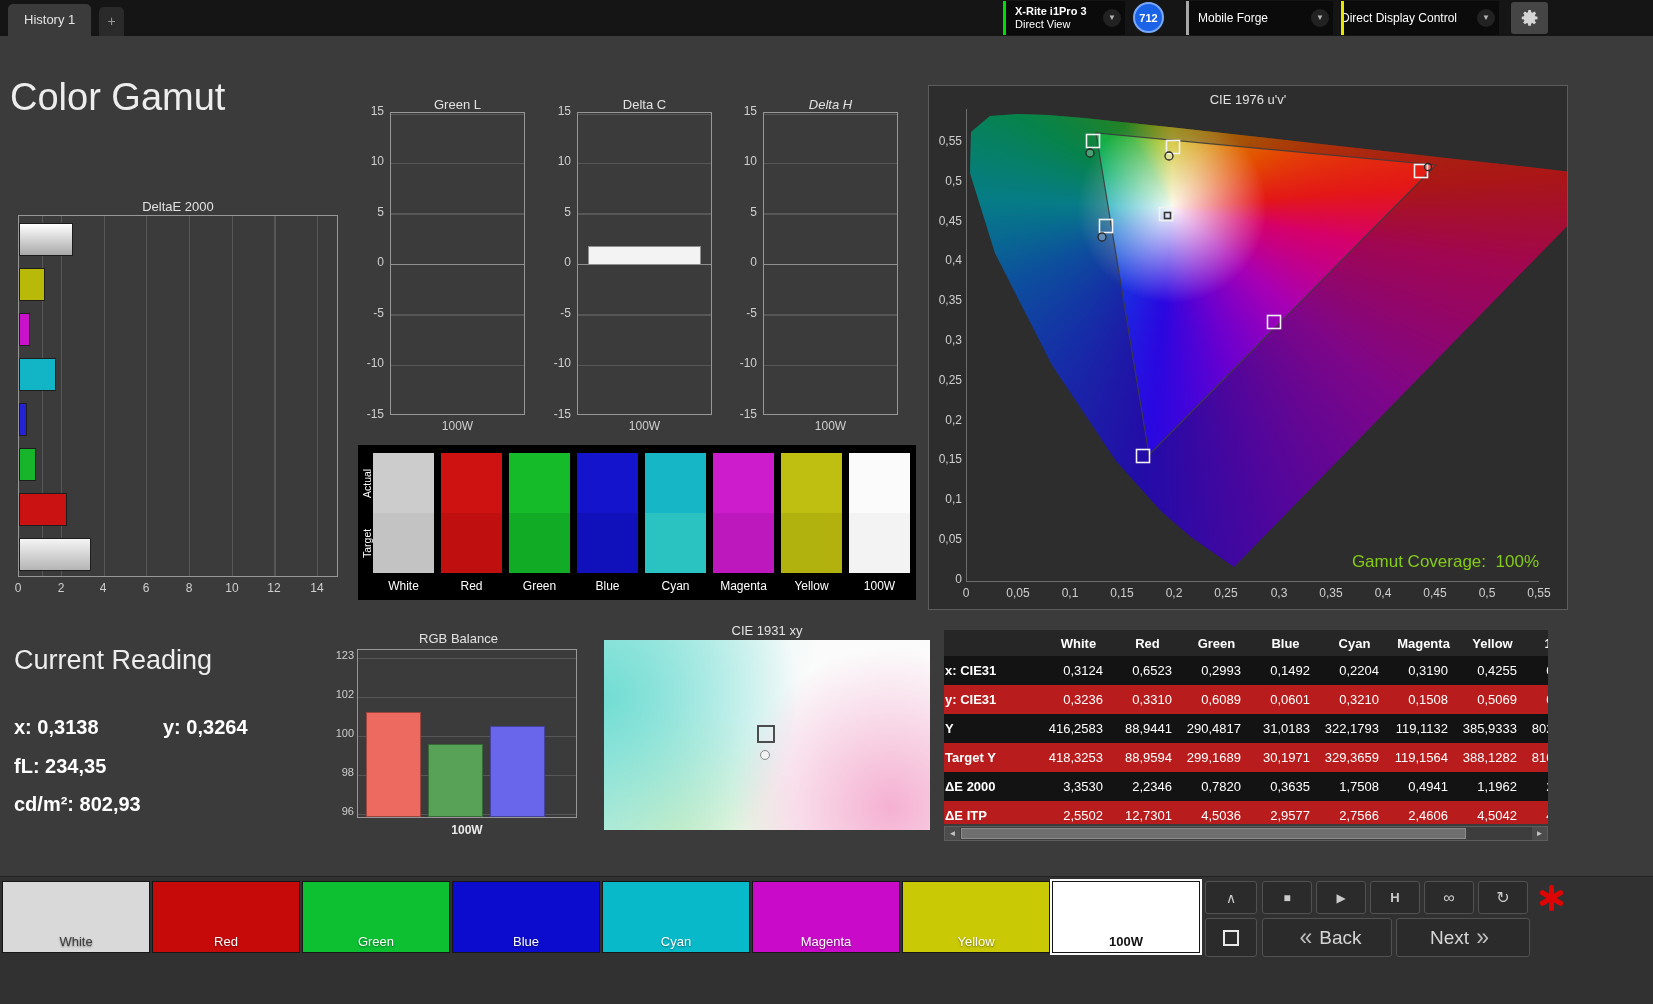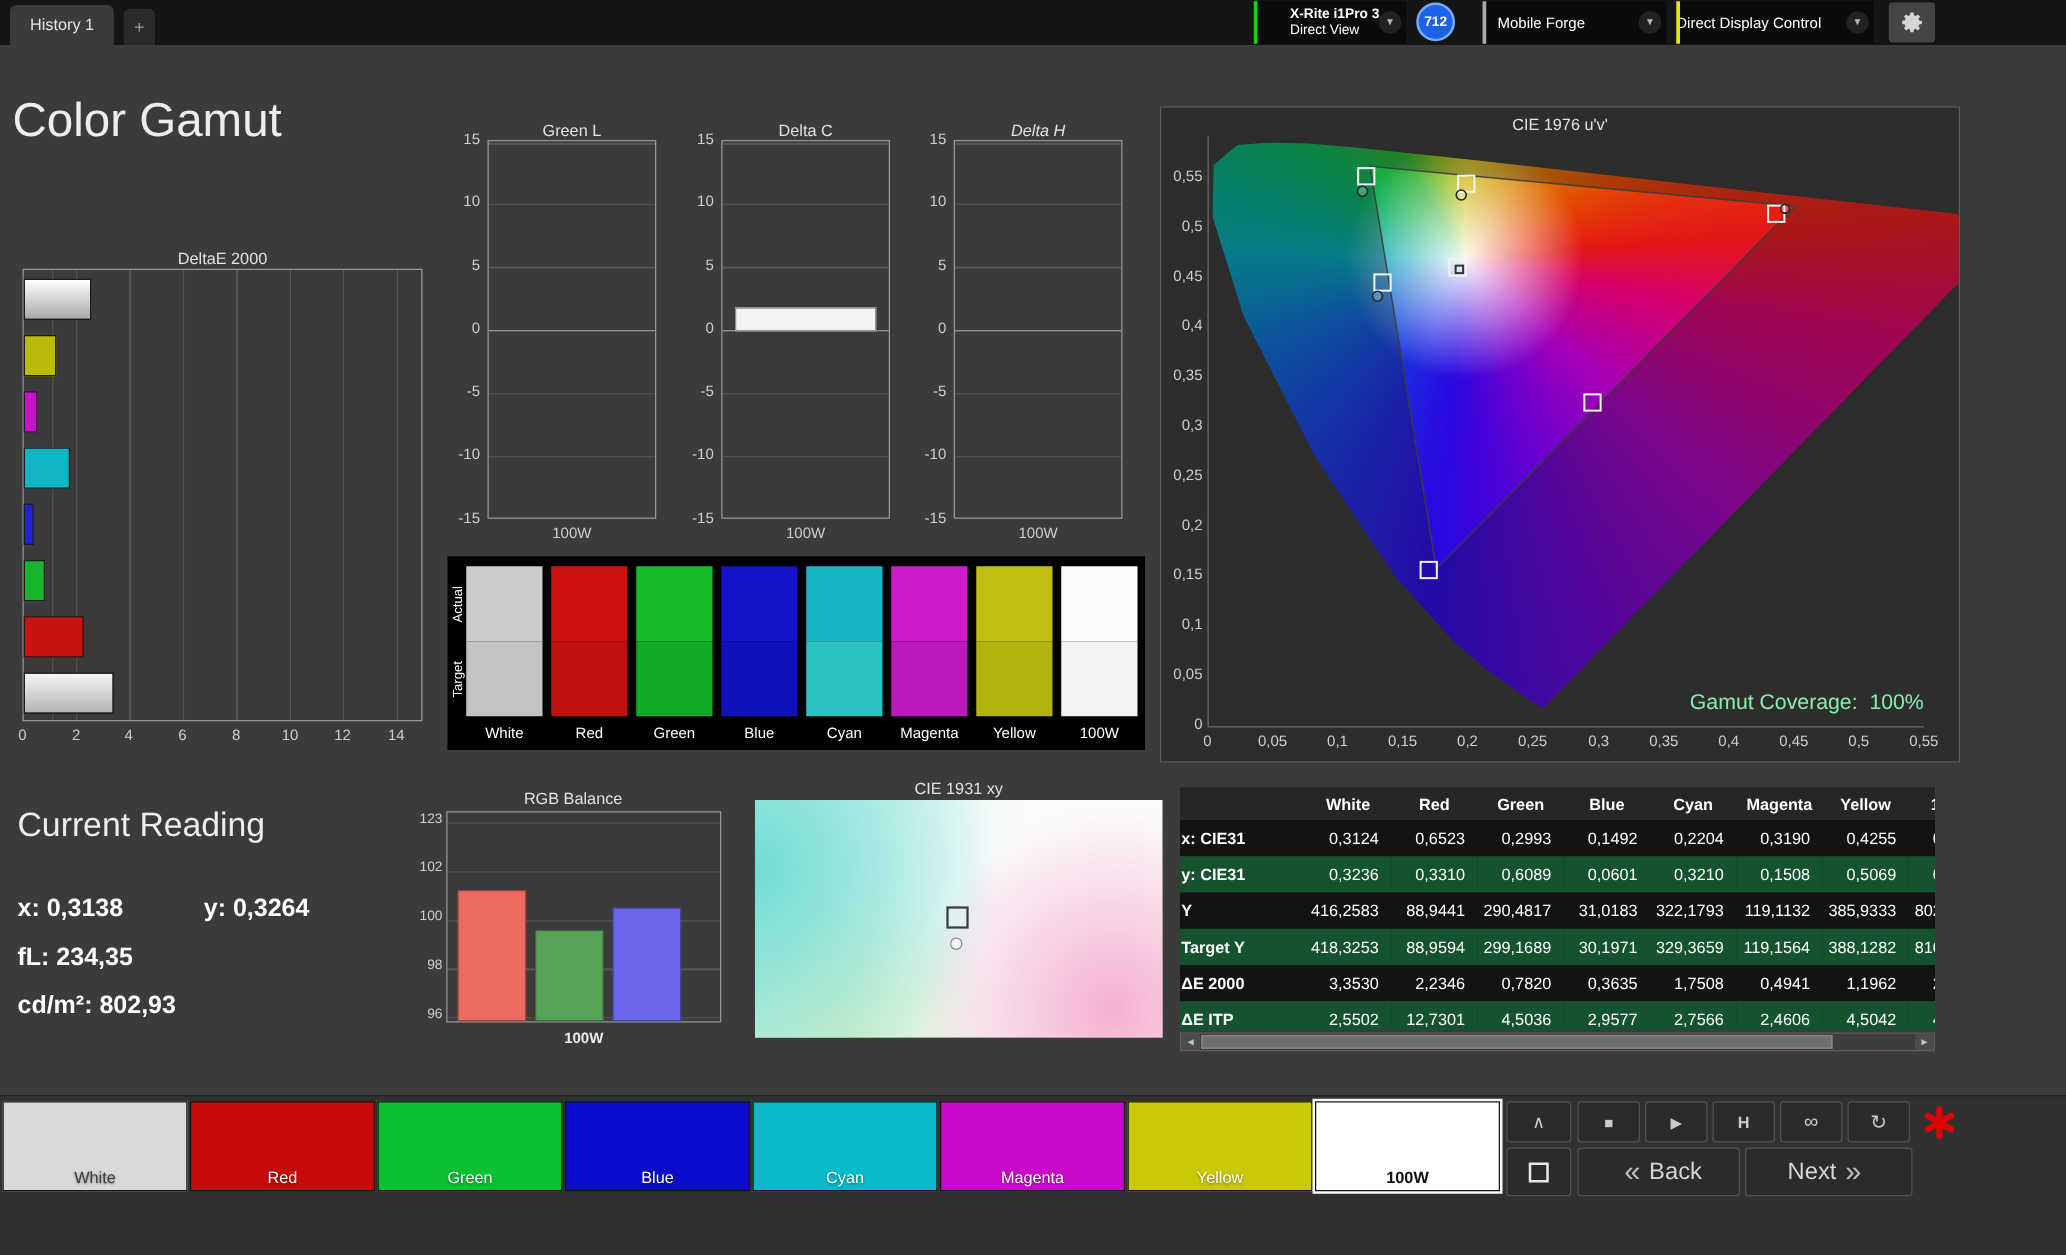--- a/index.html
+++ b/index.html
@@ -12,21 +12,21 @@
   .topbar { left:0; top:0; width:1653px; height:36px; background:#151515; }
   .tab { position:absolute; left:8px; top:4px; height:32px; line-height:32px; padding:0 16px;
          background:#3b3b3b; color:#e4e4e4; font-size:13px; border-radius:5px 5px 0 0; }
   .tab-plus { position:absolute; left:99px; top:7px; width:25px; height:29px; line-height:29px; text-align:center;
          background:#2a2a2a; color:#9a9a9a; font-size:14px; border-radius:5px 5px 0 0; }
   .dd { position:absolute; top:1px; height:34px; background:#0b0b0b; color:#fff; }
   .dd .stripe { position:absolute; left:0; top:0; bottom:0; width:3px; }
   .dd .chev { position:absolute; right:4px; top:50%; transform:translateY(-50%); width:18px; height:18px;
          border-radius:50%; background:#222; color:#b5b5b5; font-size:8px; line-height:18px; text-align:center; }
   .dd-meter { left:1003px; width:122px; }
-  .dd-meter .lines { padding:4px 0 0 12px;margin-left:17px; }
+  .dd-meter .lines { padding:4px 0 0 12px; }
   .dd-meter .l1 { font-size:11px; font-weight:bold; line-height:13px; white-space:nowrap; }
   .dd-meter .l2 { font-size:11px; line-height:13px; }
   .badge { position:absolute; left:1133px; top:2px; width:31px; height:31px; border-radius:50%;
          border:2px solid #79a9f8; color:#fff; font-size:11px; font-weight:bold;
          display:flex; align-items:center; justify-content:center; }
   .dd-source { left:1186px; width:147px; font-size:12px; line-height:34px; padding-left:12px; }
   .dd-display { left:1341px; width:158px; font-size:12px; line-height:34px; padding-left:0; }
   .gearbtn { position:absolute; left:1511px; top:2px; width:37px; height:32px; background:#454545; border-radius:3px;
          display:flex; align-items:center; justify-content:center; }
 
@@ -73,21 +73,21 @@
   .horseshoe { position:absolute; left:37px; top:23px; width:602px; height:472px;
     background-image:
       radial-gradient(circle 95px at 206px 99px, rgba(255,255,255,0.95), rgba(255,255,255,0) 100%),
       conic-gradient(from 0deg at 206px 99px,
         #c9b700 0deg,#d98a00 30deg,#e34e00 60deg,#e31717 85deg,#d6006a 100deg,#a800b4 130deg,
         #6a00cf 160deg,#2a07e0 185deg,#1736e0 215deg,#0a66d2 245deg,#00a4b4 272deg,#00ad62 300deg,
         #2aae2a 330deg,#8fb600 348deg,#c9b700 360deg);
     clip-path:polygon(268px 458px,225px 428px,196px 403px,150px 352px,86px 256px,29px 144px,4px 64px,
         5px 23px,24px 7px,52px 5px,82px 6px,118px 9px,212px 19px,346px 34px,489px 50px,580px 60px,649px 68px); }
   .cie-svg { position:absolute; left:37px; top:23px; }
-  .coverage { position:absolute; right:28px; top:466px; font-size:17px; color:#86efac; }
+  .coverage { position:absolute; right:28px; top:466px; font-size:17px; color:#84cc16; }
 
   
   .sec-cr { left:14px; top:645px; width:320px; height:175px; }
   .cr-title { font-size:27px; color:#ededed; }
   .cr-val { position:absolute; font-size:20px; font-weight:bold; color:#fff; white-space:nowrap; }
 
   
   .sec-rgb { left:322px; top:631px; width:258px; height:210px; }
   .rgb-plot { left:35px; top:18px; width:220px; height:169px;
       background-image:repeating-linear-gradient(to bottom,#575757 0 1px,transparent 1px 39px);
@@ -106,21 +106,21 @@
       linear-gradient(100deg, rgba(170,235,228,0.8), rgba(255,255,255,0) 60%); }
   .xy-svg { position:absolute; left:0; top:17px; }
 
   
   .sec-tbl { left:944px; top:630px; width:604px; height:212px; }
   .tbl-wrap { position:absolute; left:0; top:0; width:604px; height:194px; overflow:hidden; background:#262626; }
   table { border-collapse:collapse; table-layout:fixed; width:652px; }
   th { height:26px; font-size:13px; color:#fff; font-weight:bold; text-align:center; }
   td { height:29px; font-size:13px; color:#fff; text-align:right; padding-right:10px; white-space:nowrap; }
   td.rlabel { text-align:left; padding-left:1px; font-weight:bold; }
-  tr.dark { background:#131313; } tr.lite { background:#14532d; } tr.head { background:#262626; }
+  tr.dark { background:#131313; } tr.lite { background:#b91c1c; } tr.head { background:#262626; }
   .hscroll { position:absolute; left:0; top:196px; width:604px; height:15px; background:#3d3d3d; border:1px solid #5e5e5e; }
   .sb-btn { position:absolute; top:0; width:15px; height:13px; background:#4c4c4c; color:#c4c4c4;
             font-size:8px; line-height:13px; text-align:center; }
   .sb-thumb { position:absolute; left:16px; top:1px; width:505px; height:11px; background:#6f6f6f; border:1px solid #8b8b8b; }
 
   
   .sec-bottom { left:0; top:876px; width:1653px; height:128px; background:#313131; border-top:1px solid #222; }
   .patch { position:absolute; top:4px; width:148px; height:72px; border:1px solid #161616; }
   .patch.active { box-shadow:0 0 0 2px #fafafa; z-index:2; }
   .plab { position:absolute; left:0; right:0; bottom:3px; text-align:center; font-size:13px;

